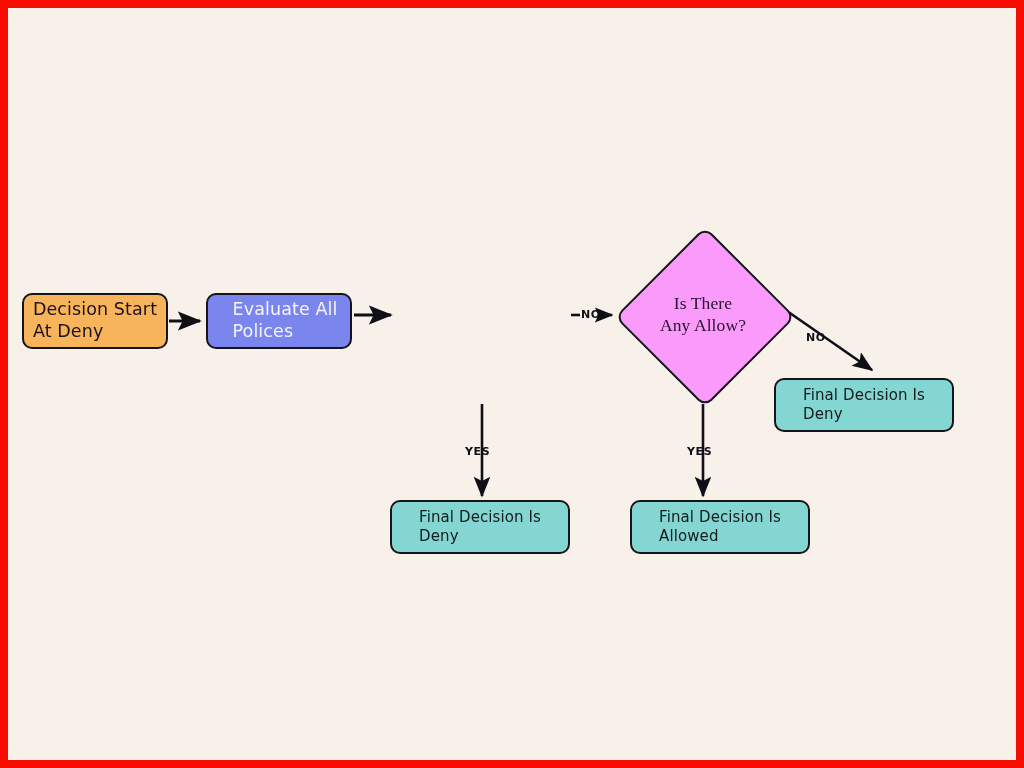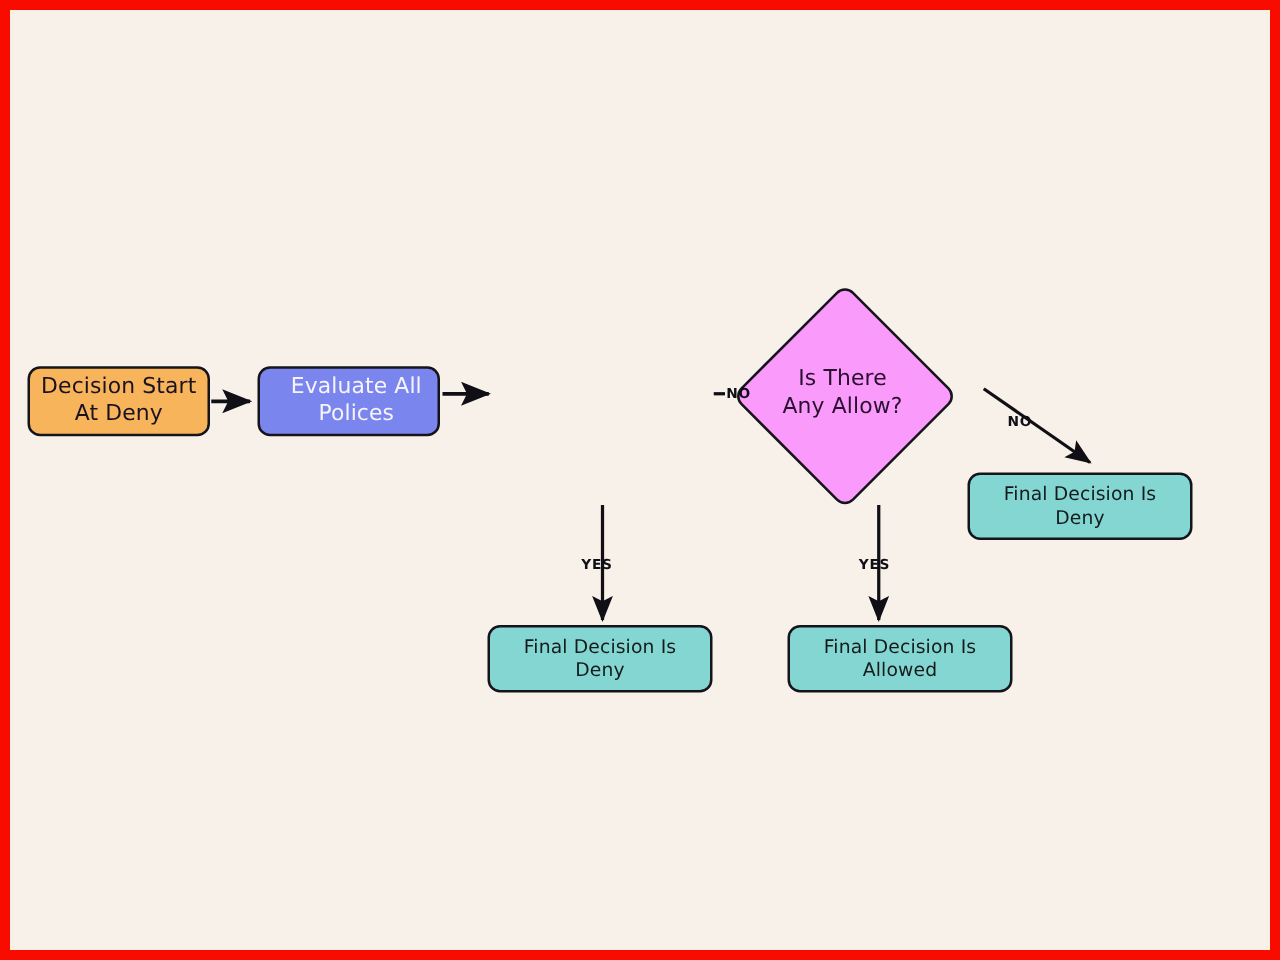--- a/index.html
+++ b/index.html
@@ -26,21 +26,21 @@
     pointer-events: none;
   }
 
   
   .node {
     position: absolute;
     box-sizing: border-box;
     display: flex;
     align-items: center;
     justify-content: center;
-    text-align: center;
+    text-align: left;
     line-height: 1.25;
     white-space: pre-line;
     border: 2.5px solid #15141b;
     border-radius: 10px;
   }
   .node-orange {
     background: #f8b45b;
     color: #1b1220;
     font-size: 17.5px;
     letter-spacing: .1px;
@@ -130,21 +130,21 @@
     <span>Decision Start
 At Deny</span>
   </div>
 
   <div class="node node-blue" style="left:198px; top:285px; width:146px; height:56px;padding-left:12px;">
     <span>Evaluate All
 Polices</span>
   </div>
 
 
-  <div class="diamond" style="left:579px; top:220px; width:174px; height:174px;">
+  <div class="diamond" style="left:608px; top:220px; width:174px; height:174px;font-family:Liberation Serif, serif;">
     <div class="diamond-shape" style="width:124px; height:124px; margin-left:-62px; margin-top:-62px; transform:rotate(45deg);"></div>
     <div class="diamond-label">Is There
 Any Allow?</div>
   </div>
 
   <div class="node node-teal" style="left:766px; top:370px; width:180px; height:54px;">
     <span>Final Decision Is
 Deny</span>
   </div>
 

